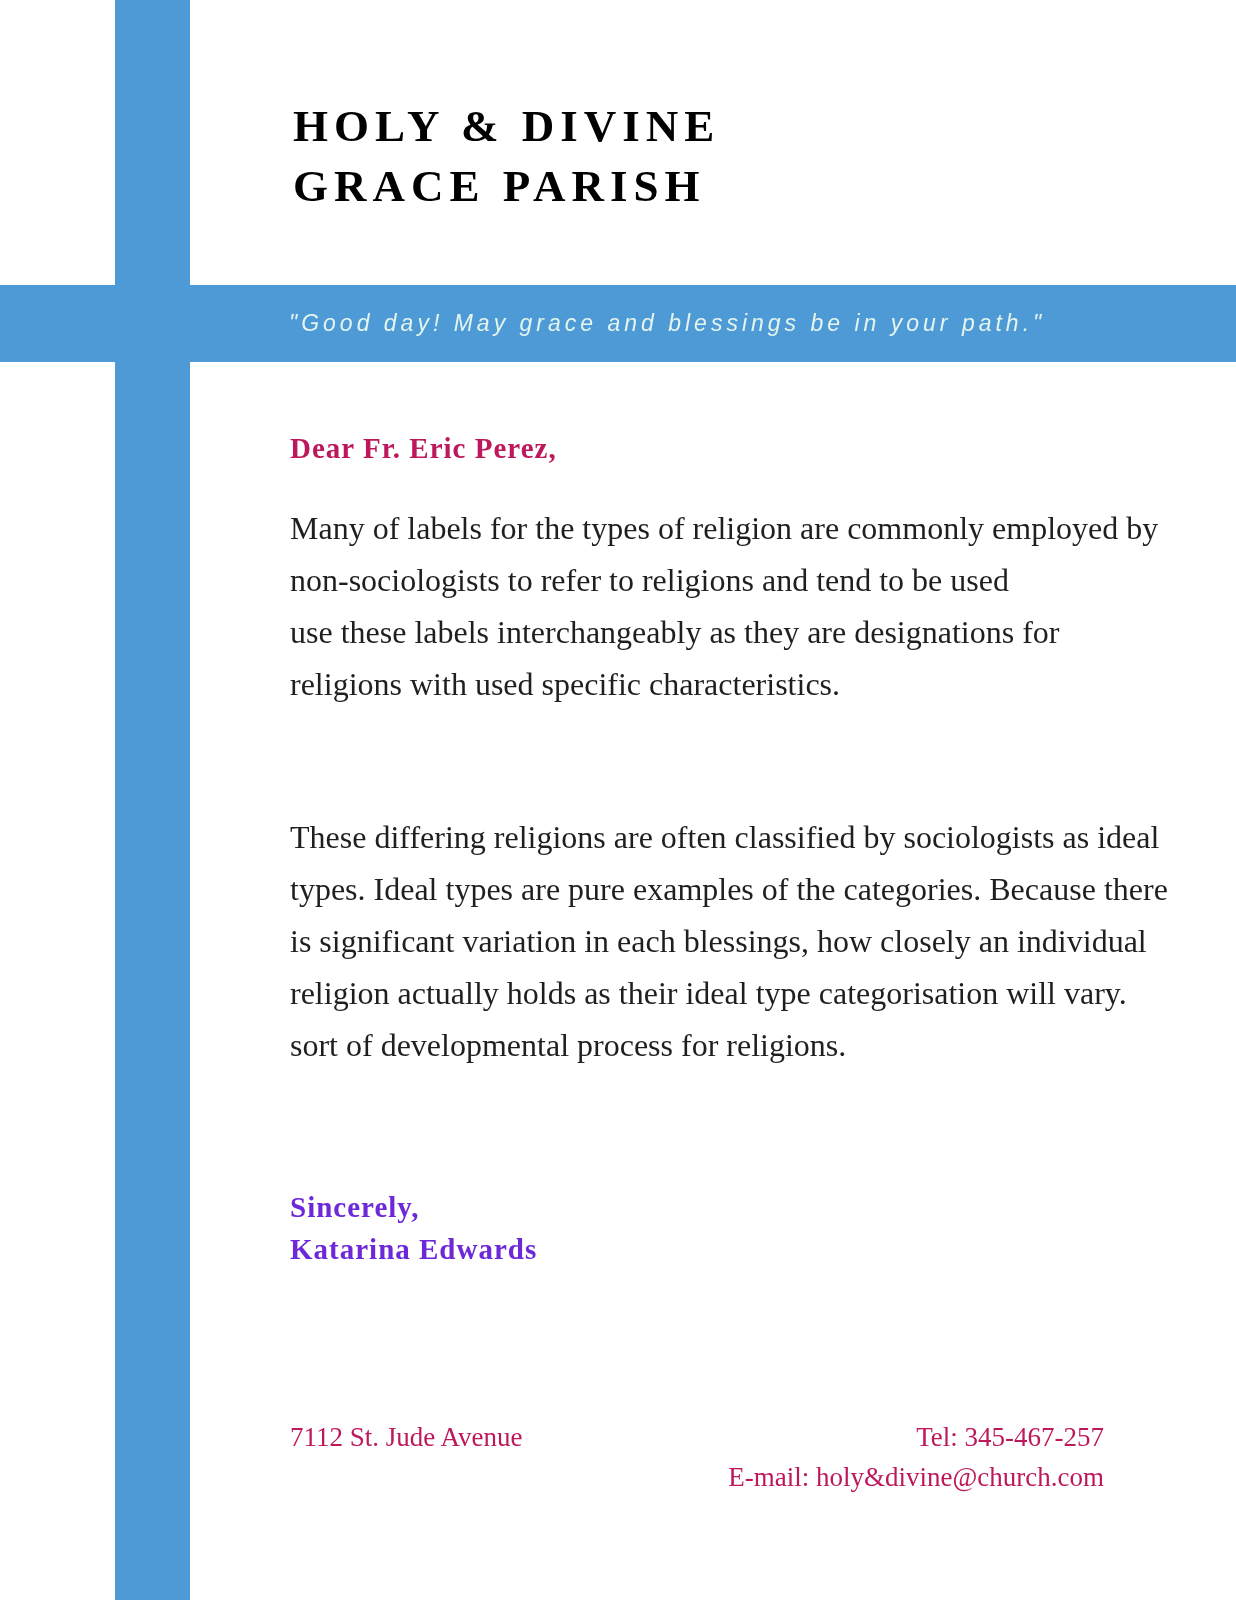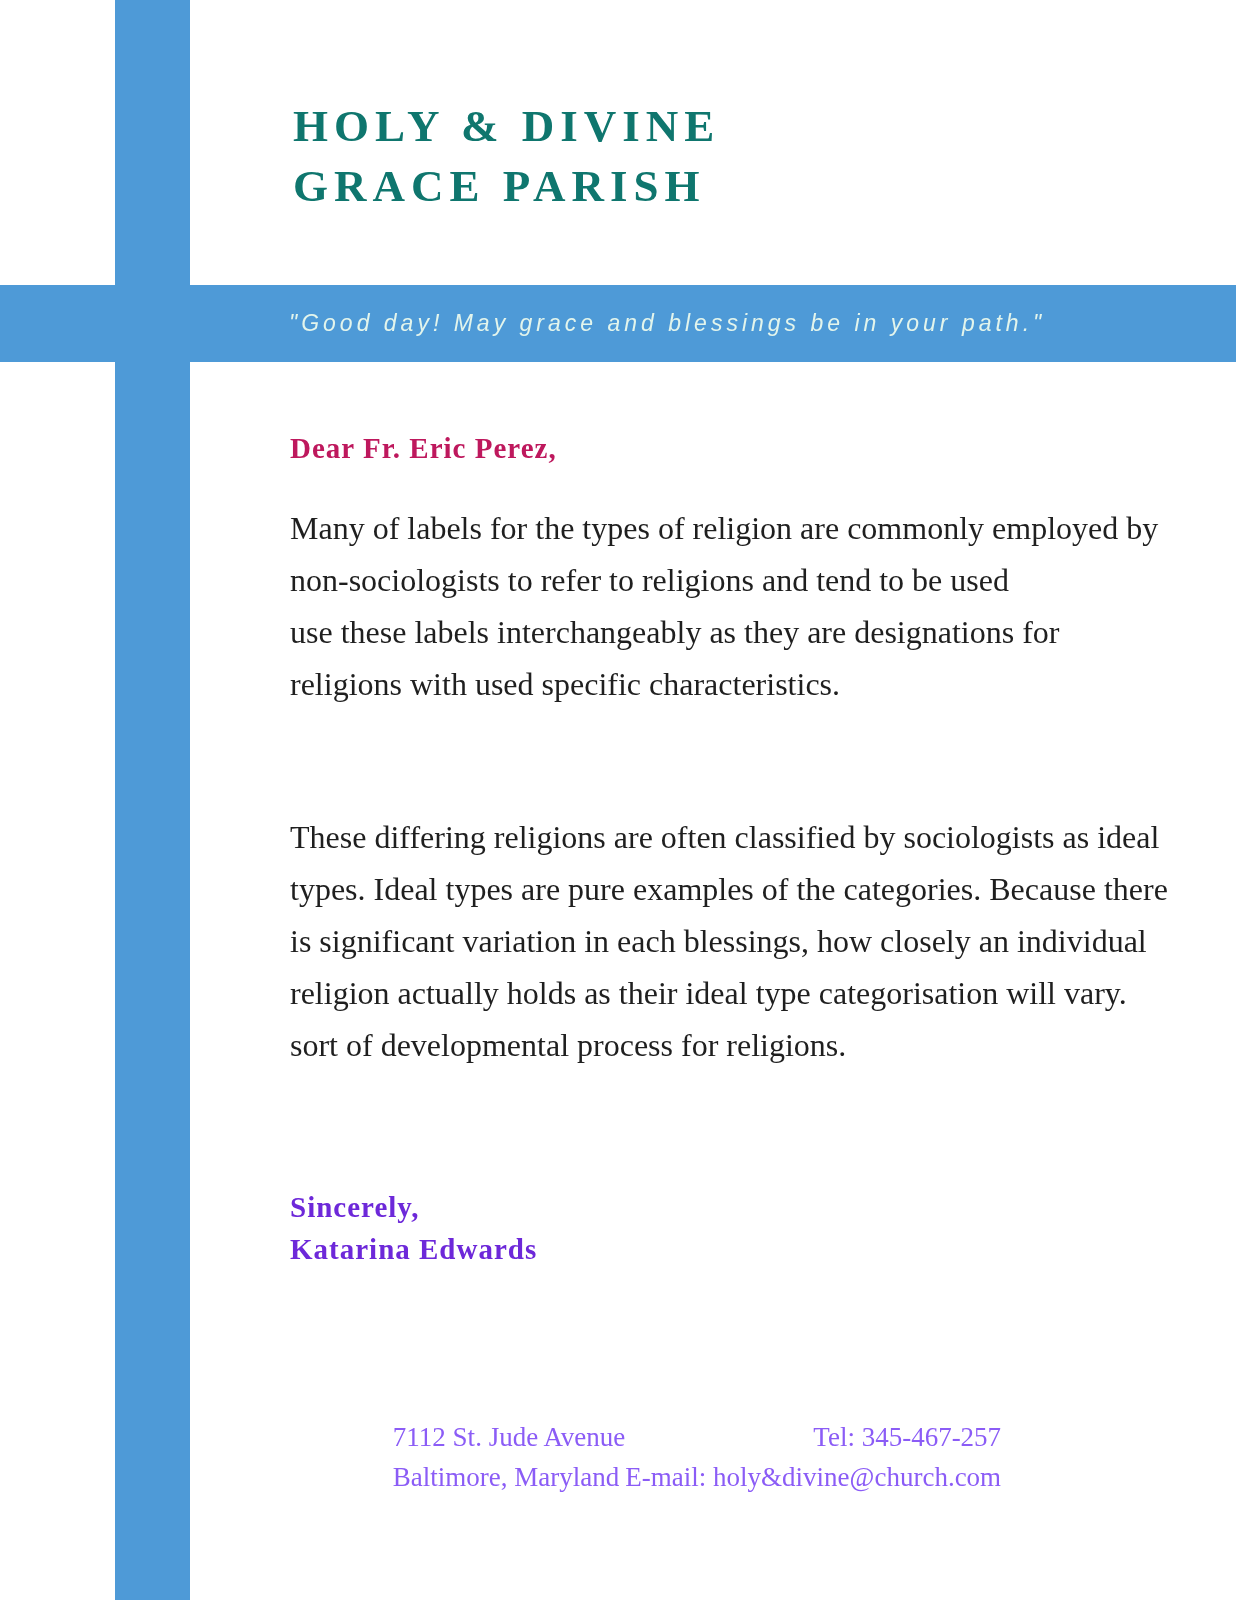--- a/index.html
+++ b/index.html
@@ -32,21 +32,21 @@
     font-style: italic;
     font-weight: 300;
     font-size: 23px;
     letter-spacing: 4px;
     color: #e3f5ec;
     white-space: nowrap;
   }
   .parish-title {
     position: absolute;
     left: 293px; top: 96px;
-    color: #0f766e;
+    color: #000000;
     font-weight: 700;
     font-size: 45px;
     line-height: 60px;
     letter-spacing: 6px;
     white-space: nowrap;
   }
   .salutation {
     position: absolute;
     left: 290px; top: 432px;
     font-size: 29px;
@@ -72,22 +72,22 @@
     font-weight: 700;
     letter-spacing: 1px;
     line-height: 42px;
     color: #6d28d9;
     white-space: nowrap;
   }
   .footer {
     position: absolute;
     left: 290px; right: 132px; top: 1417px;
     display: flex;
-    justify-content: center;
-    color: #8b5cf6;
+    justify-content: space-between;
+    color: #be185d;
     font-size: 27px;
     line-height: 40px;
   }
   .footer-right { text-align: right; }
 </style>
 </head>
 <body>
 
 <div class="page">
 
@@ -120,21 +120,20 @@
     </div>
 
   <div class="closing-block">
     <div>Sincerely,</div>
     <div>Katarina Edwards</div>
   </div>
 
   <div class="footer">
     <div class="footer-left">
       <div>7112 St. Jude Avenue</div>
-      <div>Baltimore, Maryland</div>
     </div>
     <div class="footer-right">
       <div>Tel: 345-467-257</div>
       <div>E-mail: holy&amp;divine@church.com</div>
     </div>
   </div>
 
 </div>
 
 </body></html>

